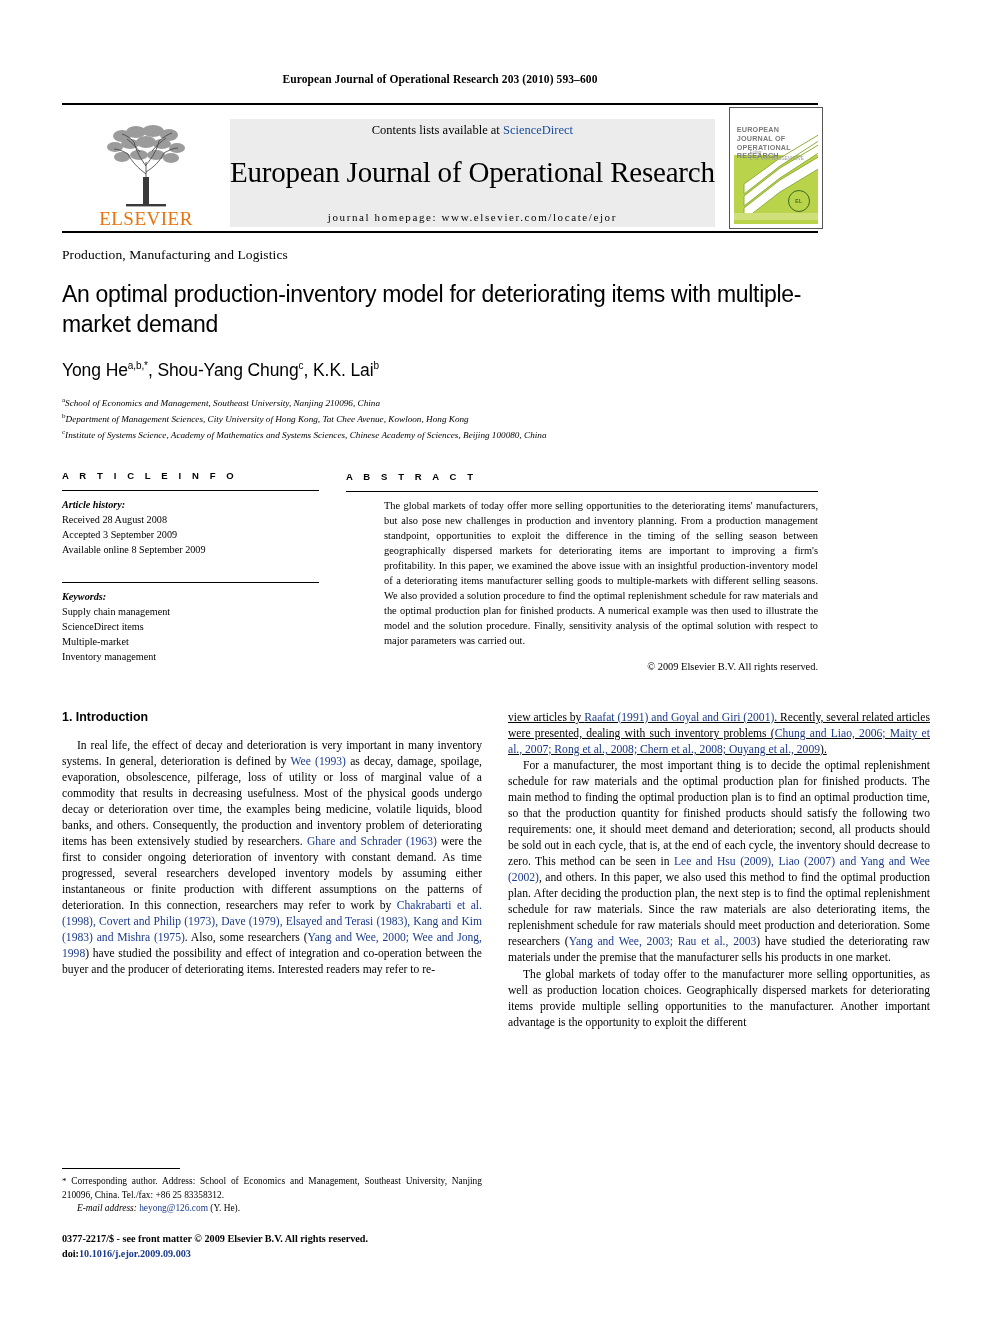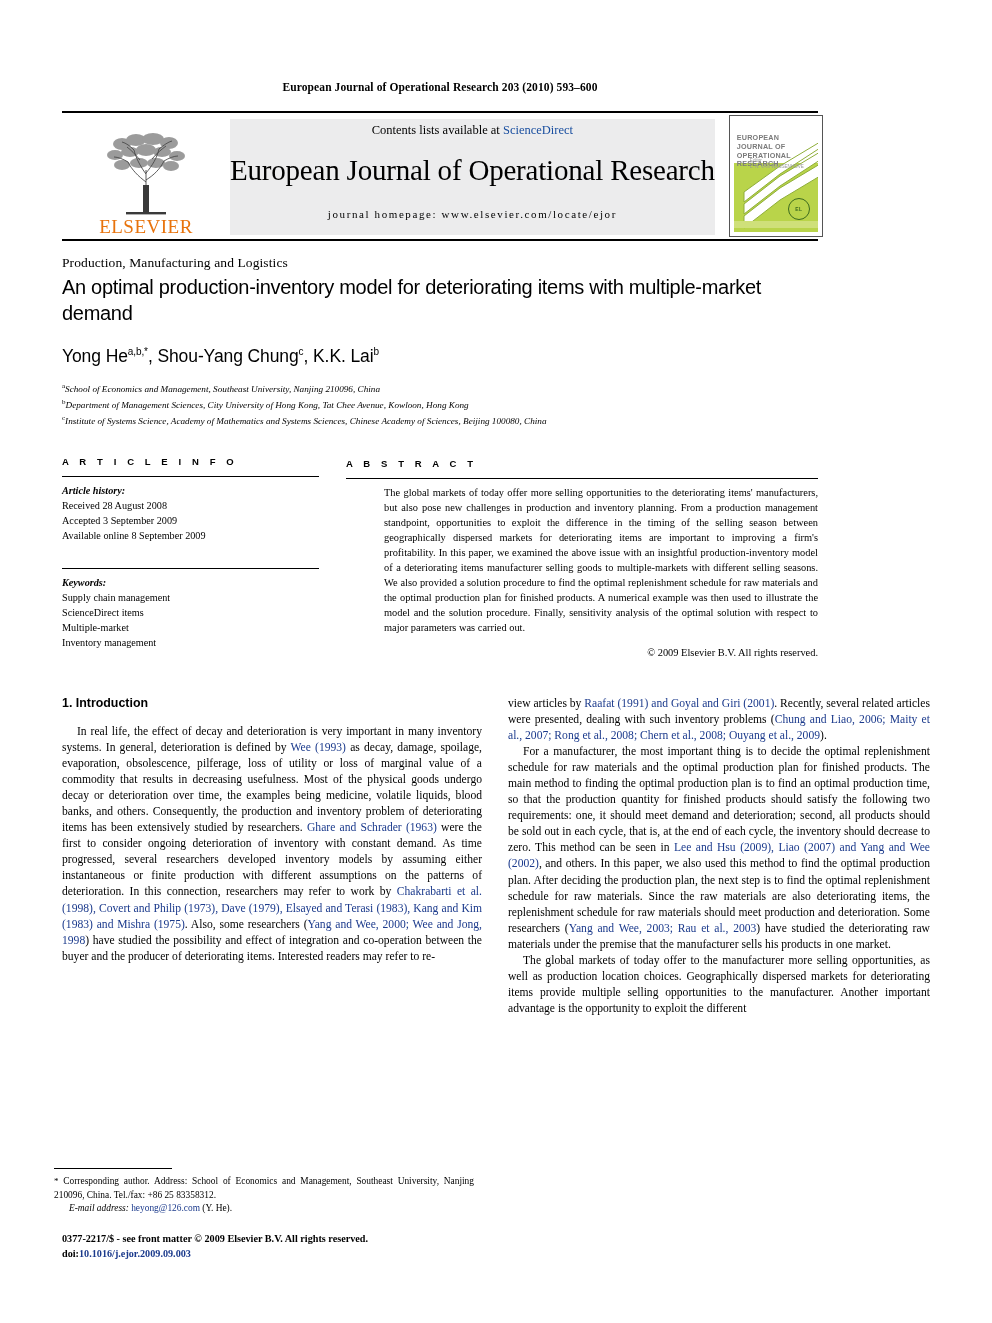--- a/index.html
+++ b/index.html
@@ -13,21 +13,21 @@
     font-family: "Liberation Serif", "DejaVu Serif", serif;
     color: #000000;
     position: relative;
     overflow: hidden;
   }
   .page {
     width: 880px;
     height: 1323px;
     position: relative;
     box-sizing: border-box;
-    padding: 8px 62px;
+    padding: 0 62px;
   }
 
   
   .running-head {
     text-align: center;
     font-size: 11.5px;
     font-weight: bold;
     padding-top: 73px;
     letter-spacing: 0.1px;
   }
@@ -59,22 +59,22 @@
     letter-spacing: 0.5px;
     line-height: 1;
     margin-top: 1px;
   }
   .journal-band {
     flex: 1 1 auto;
     background: #ececed;
     display: flex;
     flex-direction: column;
     align-items: center;
-    justify-content: flex-start;
-    margin: 6px 0 4px 0;
+    justify-content: space-between;
+    margin: 14px 0 4px 0;
   }
   .contents-line {
     font-size: 12.5px;
     margin-top: 4px;
   }
   .sd-link { color: #1a4fa0; }
   .journal-title {
     font-size: 29px;
     margin-top: 16px;
     letter-spacing: -0.2px;
@@ -140,23 +140,23 @@
 
   
   .section-label {
     font-size: 13.5px;
     margin-top: 14px;
     letter-spacing: 0.1px;
     font-family: Liberation Serif, serif;
   }
   .article-title {
     font-family: "Liberation Sans", sans-serif;
-    font-size: 20px;
+    font-size: 23px;
     line-height: 1.3;
-    margin-top: 3px;
+    margin-top: 17px;
     font-weight: normal;
     letter-spacing: -0.3px;
   }
   .authors {
     font-family: "Liberation Sans", sans-serif;
     font-size: 17.5px;
     margin-top: 20px;
     letter-spacing: -0.1px;
   }
   .authors sup { font-size: 10px; }
@@ -223,21 +223,21 @@
     text-align: justify;
     text-indent: 15px;
     hyphens: none;
   }
   p.bodytext + p.bodytext { margin-top: 0; }
   .ref { color: #1b3a8c; }
 
   
   .footnote-area {
     position: absolute;
-    left: 54px;
+    left: 62px;
     top: 1168px;
     width: 420px;
   }
   .footnote-rule {
     width: 118px;
     border-top: 0.9px solid #000;
     margin-bottom: 6px;
   }
   .footnote {
     font-size: 9.4px;
@@ -374,21 +374,21 @@
       <div class="copyright">© 2009 Elsevier B.V. All rights reserved.</div>
     </div>
   </div>
 
   <div class="body-cols">
     <div class="col left">
       <h2 class="sec">1. Introduction</h2>
       <p class="bodytext" id="lp0"><span>In real life, the effect of decay and deterioration is very important in many inventory systems. In general, deterioration is defined by </span><span class="ref">Wee (1993)</span><span> as decay, damage, spoilage, evaporation, obsolescence, pilferage, loss of utility or loss of marginal value of a commodity that results in decreasing usefulness. Most of the physical goods undergo decay or deterioration over time, the examples being medicine, volatile liquids, blood banks, and others. Consequently, the production and inventory problem of deteriorating items has been extensively studied by researchers. </span><span class="ref">Ghare and Schrader (1963)</span><span> were the first to consider ongoing deterioration of inventory with constant demand. As time progressed, several researchers developed inventory models by assuming either instantaneous or finite production with different assumptions on the patterns of deterioration. In this connection, researchers may refer to work by </span><span class="ref">Chakrabarti et al. (1998), Covert and Philip (1973), Dave (1979), Elsayed and Terasi (1983), Kang and Kim (1983) and Mishra (1975)</span><span>. Also, some researchers (</span><span class="ref">Yang and Wee, 2000; Wee and Jong, 1998</span><span>) have studied the possibility and effect of integration and co-operation between the buyer and the producer of deteriorating items. Interested readers may refer to re-</span></p>
     </div>
     <div class="col right">
-      <p class="bodytext" id="rp0" style="text-indent:0;"><span>view articles by </span><span class="ref">Raafat (1991) and Goyal and Giri (2001)</span><span>. Recently, several related articles were presented, dealing with such inventory problems (</span><span class="ref">Chung and Liao, 2006; Maity et al., 2007; Rong et al., 2008; Chern et al., 2008; Ouyang et al., 2009</span><span>).</span></p>
+      <p class="bodytext" id="rp0" style="text-indent:0;text-decoration:underline;"><span>view articles by </span><span class="ref">Raafat (1991) and Goyal and Giri (2001)</span><span>. Recently, several related articles were presented, dealing with such inventory problems (</span><span class="ref">Chung and Liao, 2006; Maity et al., 2007; Rong et al., 2008; Chern et al., 2008; Ouyang et al., 2009</span><span>).</span></p>
       <p class="bodytext" id="rp1"><span>For a manufacturer, the most important thing is to decide the optimal replenishment schedule for raw materials and the optimal production plan for finished products. The main method to finding the optimal production plan is to find an optimal production time, so that the production quantity for finished products should satisfy the following two requirements: one, it should meet demand and deterioration; second, all products should be sold out in each cycle, that is, at the end of each cycle, the inventory should decrease to zero. This method can be seen in </span><span class="ref">Lee and Hsu (2009), Liao (2007) and Yang and Wee (2002)</span><span>, and others. In this paper, we also used this method to find the optimal production plan. After deciding the production plan, the next step is to find the optimal replenishment schedule for raw materials. Since the raw materials are also deteriorating items, the replenishment schedule for raw materials should meet production and deterioration. Some researchers (</span><span class="ref">Yang and Wee, 2003; Rau et al., 2003</span><span>) have studied the deteriorating raw materials under the premise that the manufacturer sells his products in one market.</span></p>
       <p class="bodytext" id="rp2"><span>The global markets of today offer to the manufacturer more selling opportunities, as well as production location choices. Geographically dispersed markets for deteriorating items provide multiple selling opportunities to the manufacturer. Another important advantage is the opportunity to exploit the different</span></p>
     </div>
   </div>
 
   <div class="footnote-area">
     <div class="footnote-rule"></div>
     <div class="footnote">
       <span class="star">*</span><span> Corresponding author. Address: School of Economics and Management, Southeast University, Nanjing 210096, China. Tel./fax: +86 25 83358312.</span>
       <div style="text-indent:15px;">

